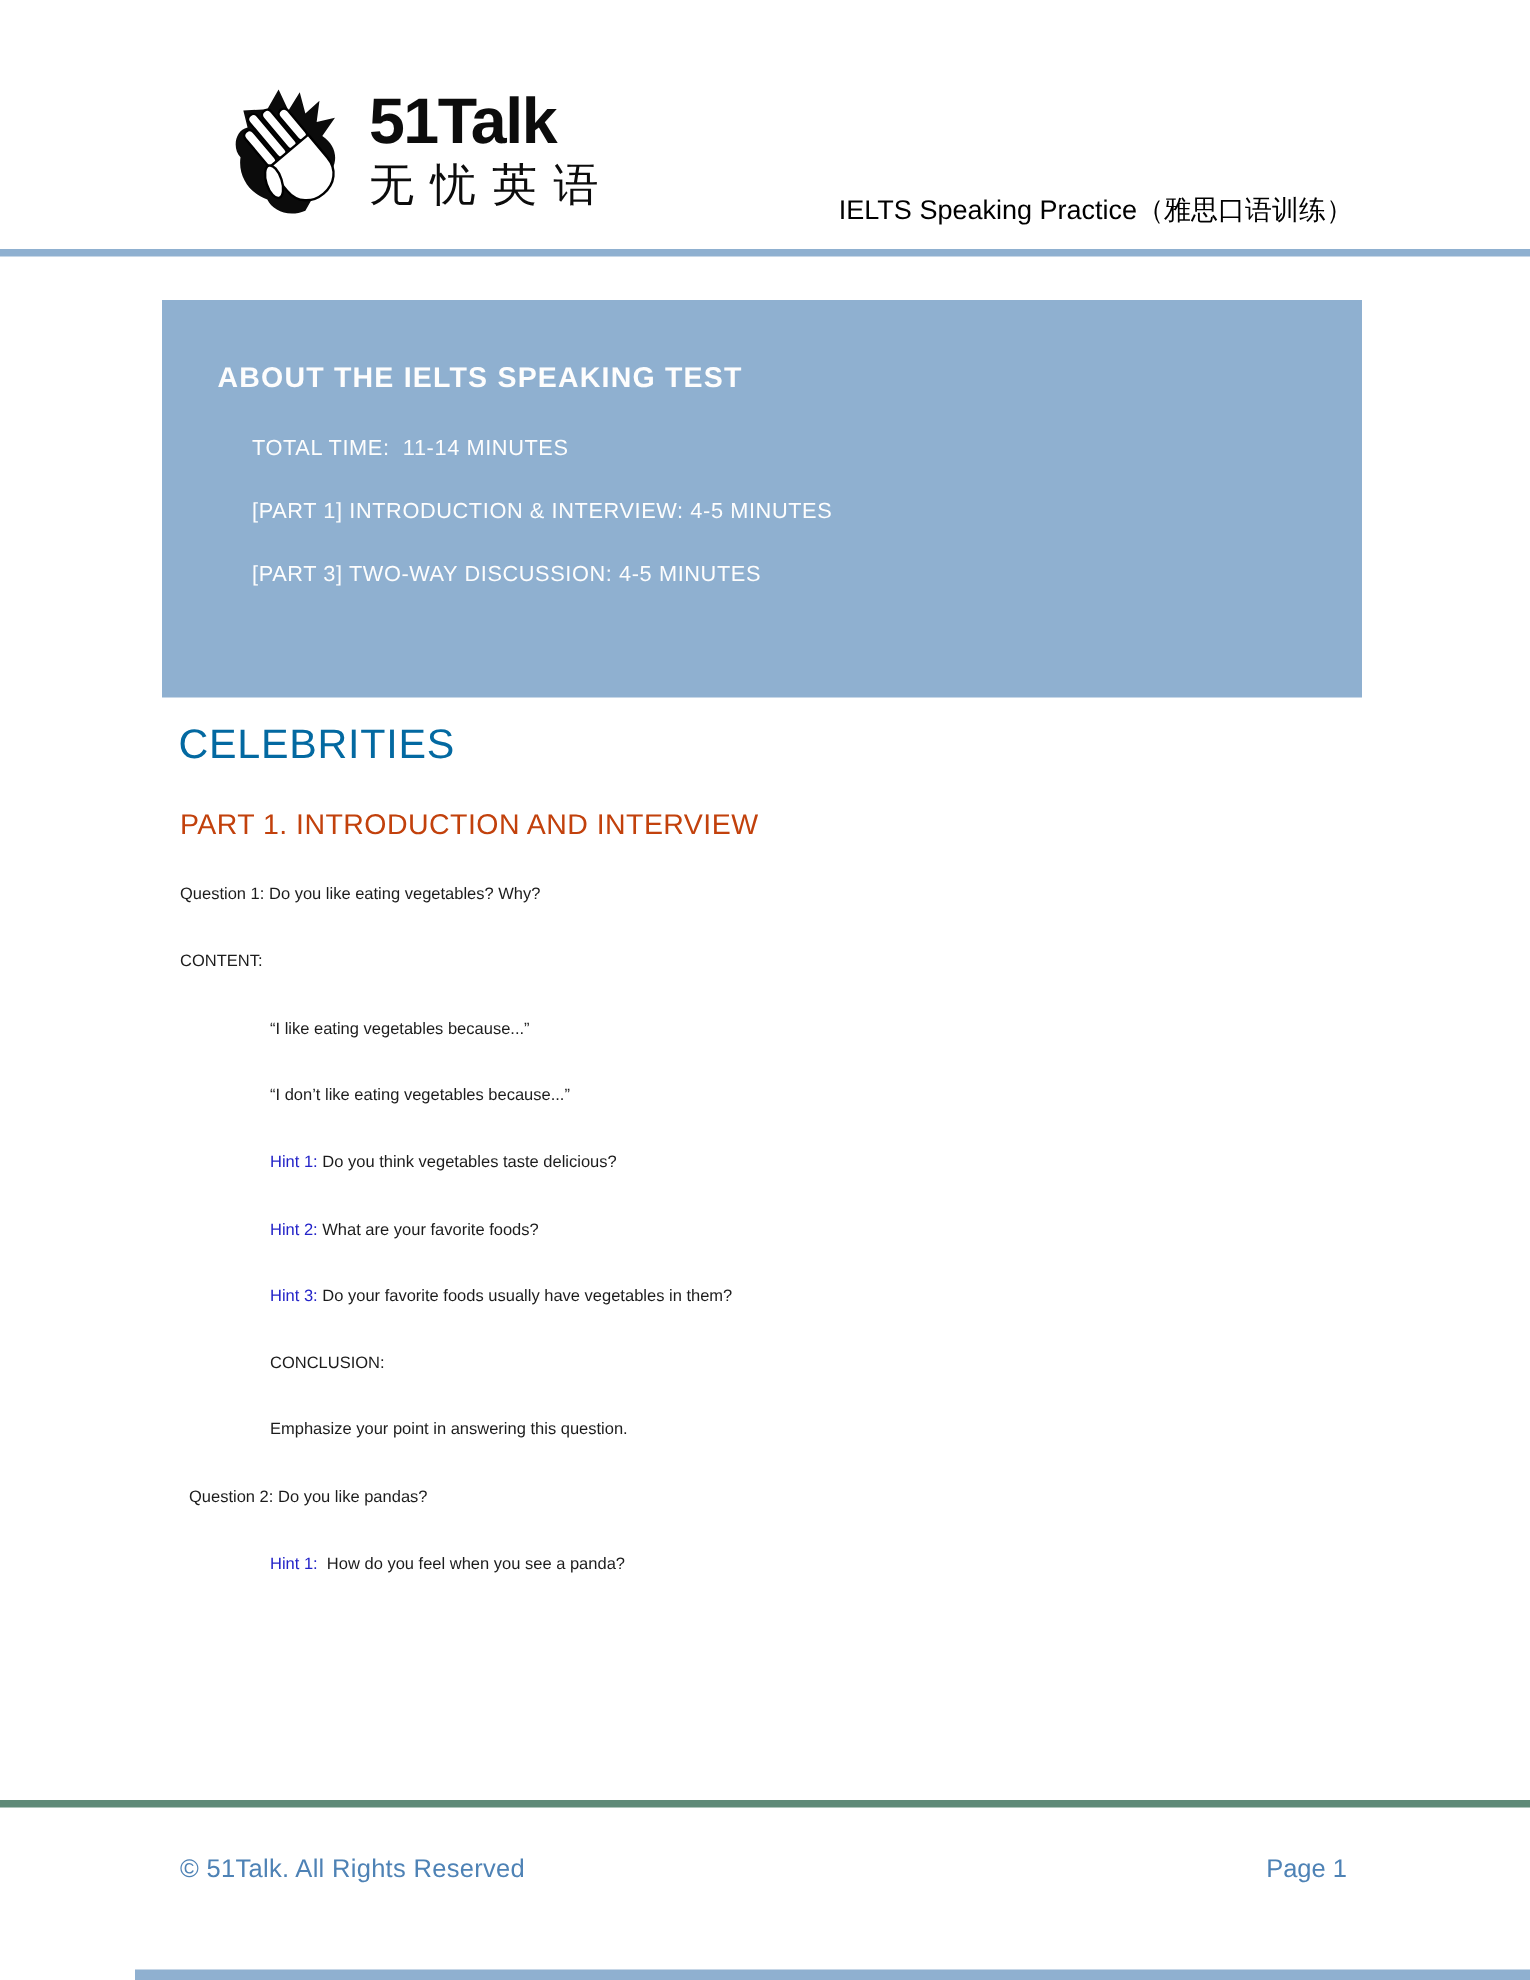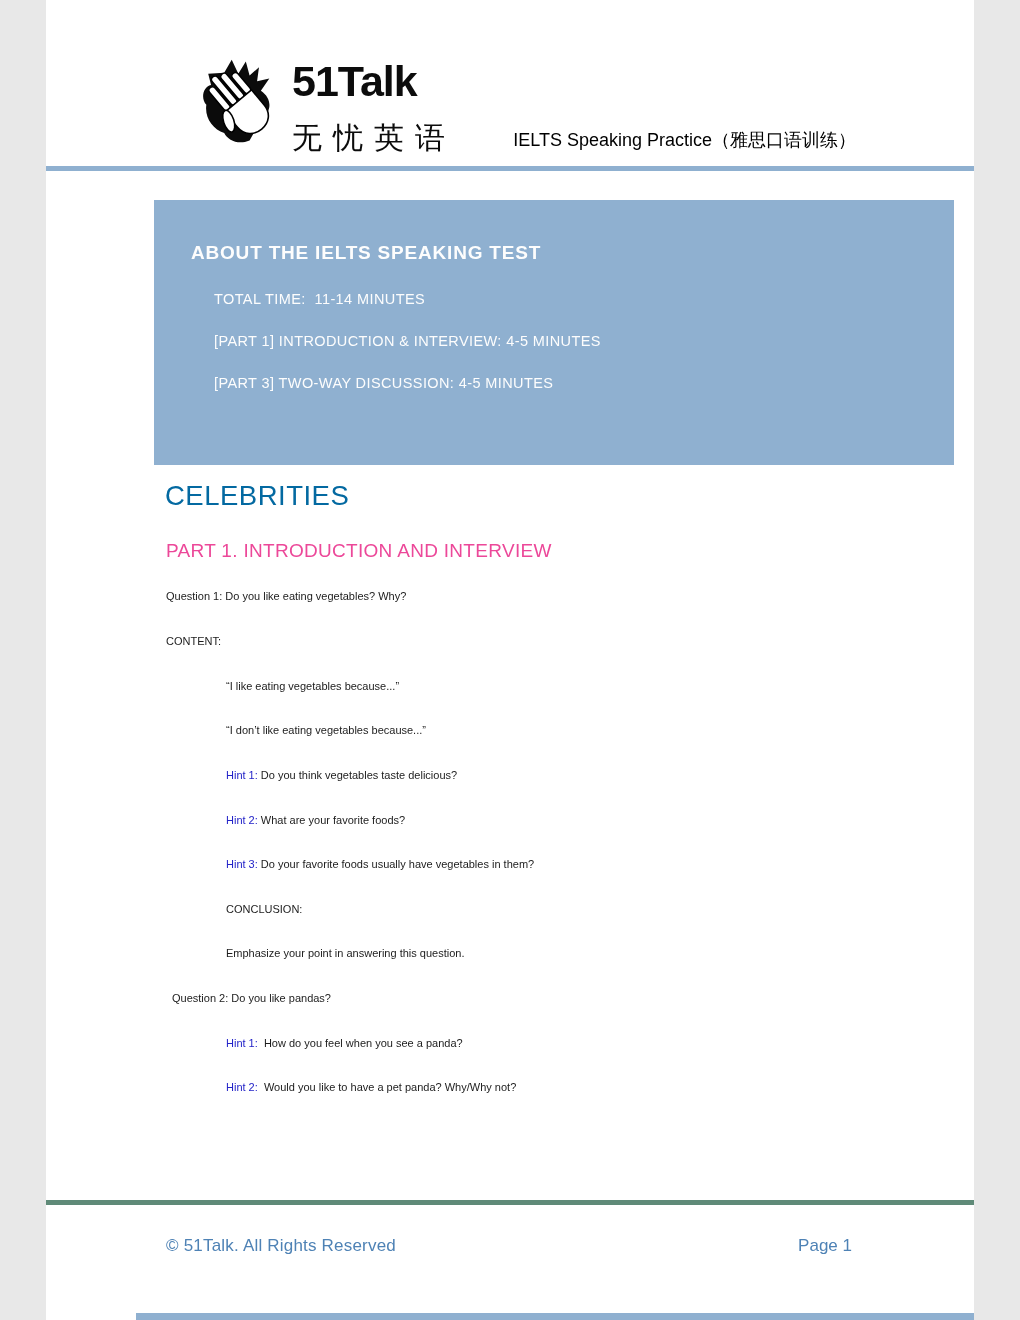--- a/index.html
+++ b/index.html
@@ -1,37 +1,37 @@
 <!DOCTYPE html>
 <html style="--box-blue: #8fb0d0; --hint-blue: #2323c8; --footer-rule-green: #5f8a78; --footer-text-blue: #4e82b5;"><head>
 <meta charset="utf-8">
 <style>
   * { margin: 0; padding: 0; box-sizing: border-box; }
   html, body { background: #e8e8e8; }
   .page {
     position: relative;
-    width: 928px;
+    width: 1020px;
     height: 1320px;
     margin: 0 auto;
     background: #ffffff;
     overflow: hidden;
     font-family: "Liberation Sans", sans-serif;
     color: #1c1c1c;
   }
 
   
   .logo-svg { position: absolute; left: 150px; top: 57px; width: 94px; height: 88px; }
   .logo-text { position: absolute; left: 246px; top: 58px; }
   .brand {
     font-size: 43px; font-weight: 800; letter-spacing: -1px;
     color: #0c0c0c; line-height: 46px;
   }
   .brand-cn {
     font-size: 30px; font-weight: 500; letter-spacing: 11px;
-    color: #0c0c0c; line-height: 40px; margin-top: 14px; white-space: nowrap;
+    color: #0c0c0c; line-height: 40px; margin-top: 0; white-space: nowrap;
   }
   .doc-title {
     position: absolute; right: 118px; top: 128px;
     font-size: 18px; font-weight: 500; color: #000; white-space: pre;
   }
   .top-rule {
     position: absolute; left: 0; top: 166px; width: 100%; height: 5px;
     background: var(--box-blue, #8fb0d0);
   }
 
@@ -49,21 +49,21 @@
   .info-line {
     font-size: 14.5px; line-height: 42px; letter-spacing: 0.4px;
     font-weight: 400; white-space: pre-wrap; margin-left: 23px;
   }
 
   
   .para { position: absolute; left: 120px; font-size: 11px; line-height: 22px; white-space: pre-wrap; }
   .para.indent { left: 180px; }
   .para.q2 { left: 126px; }
   .topic-title { position: absolute; left: 119px; top: 478px; font-size: 27.5px; line-height: 36px; letter-spacing: 0.5px; font-weight: 400; color: #0369a1; }
-  .part-heading { position: absolute; left: 120px; top: 538px; font-size: 19px; line-height: 26px; letter-spacing: 0.3px; font-weight: 400; color: #ec4899; }
+  .part-heading { position: absolute; left: 120px; top: 538px; font-size: 19px; line-height: 26px; letter-spacing: 0.3px; font-weight: 400; color: #c2410c; }
   .hint-label { color: var(--hint-blue, #2323c8); text-align: center; }
 
   
   .footer-rule {
     position: absolute; left: 0; top: 1200px; width: 100%; height: 5px;
     background: var(--footer-rule-green, #5f8a78);
   }
   .copyright {
     position: absolute; left: 120px; top: 1236px;
     font-size: 17px; color: var(--footer-text-blue, #4e82b5); letter-spacing: 0.2px;
@@ -126,20 +126,19 @@
   <p class="para indent" style="top:764px"><span class="hint-label">Hint 1:</span><span> Do you think vegetables taste delicious?</span></p>
   <p class="para indent" style="top:809px"><span class="hint-label">Hint 2:</span><span> What are your favorite foods?</span></p>
   <p class="para indent" style="top:853px"><span class="hint-label">Hint 3:</span><span> Do your favorite foods usually have vegetables in them?</span></p>
 
   <p class="para indent" style="top:898px">CONCLUSION:</p>
   <p class="para indent" style="top:942px">Emphasize your point in answering this question.</p>
 
   <p class="para q2" style="top:987px">Question 2: Do you like pandas?</p>
 
   <p class="para indent" style="top:1032px"><span class="hint-label">Hint 1:</span><span>  How do you feel when you see a panda?</span></p>
-  <p class="para indent" style="top:1076px"><span class="hint-label">Hint 2:</span><span>  Would you like to have a pet panda? Why/Why not?</span></p>
 
   <div class="footer-rule"></div>
   <div class="copyright">© 51Talk. All Rights Reserved</div>
   <div class="page-number">Page 1</div>
   <div class="bottom-bar"></div>
 
 </div>
 
 </body></html>

